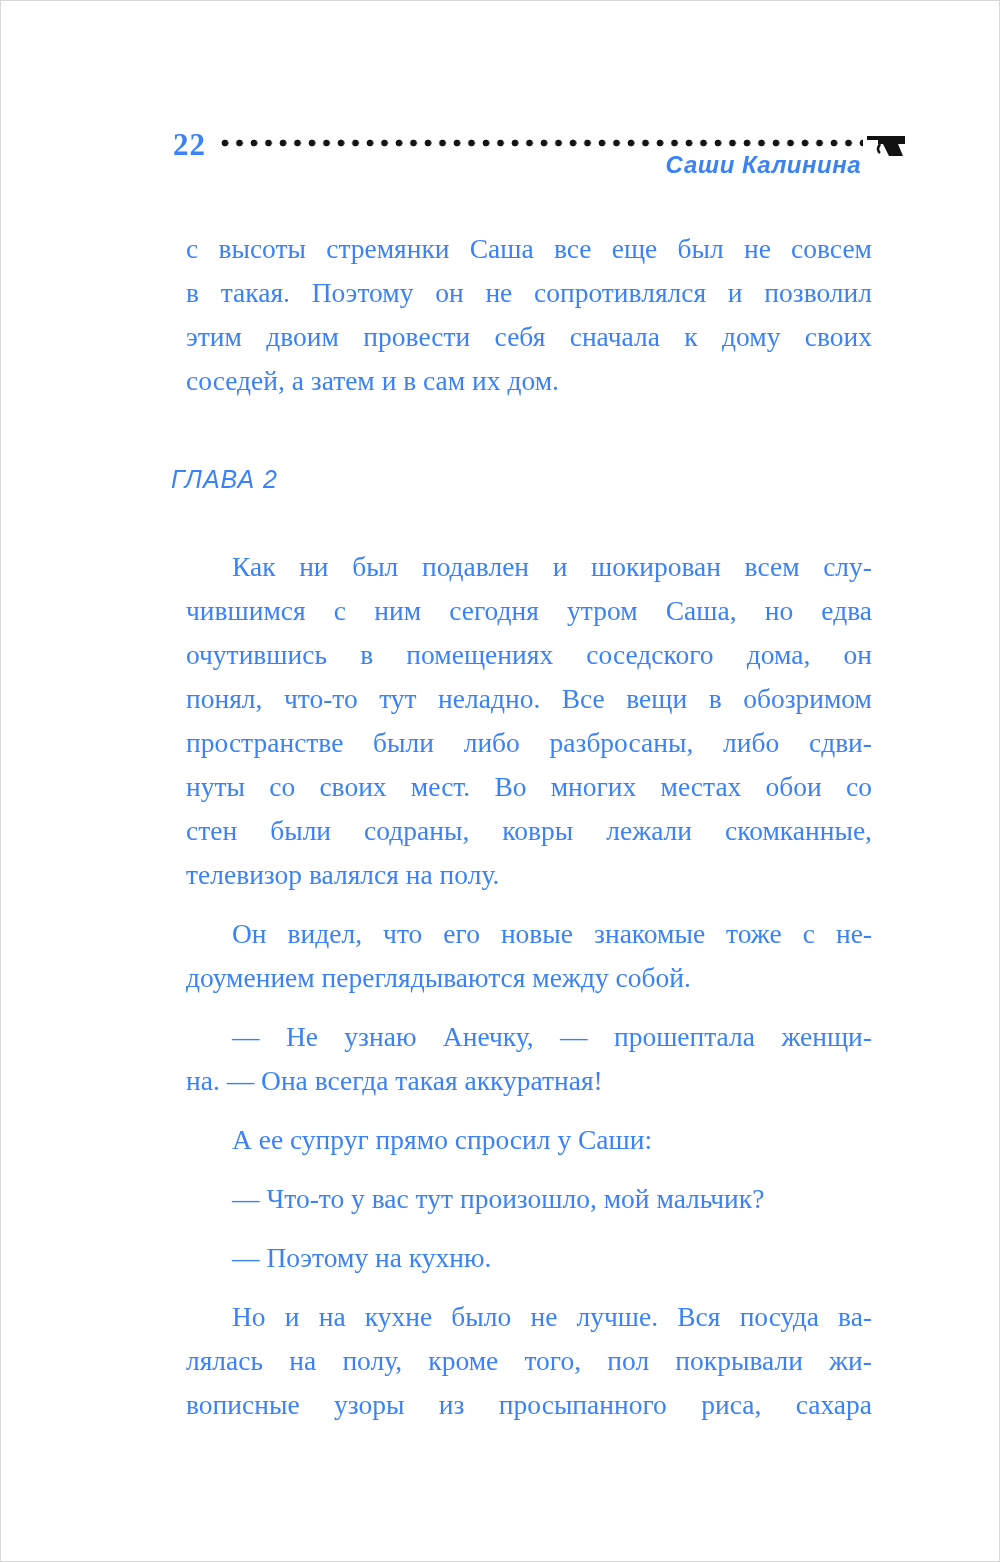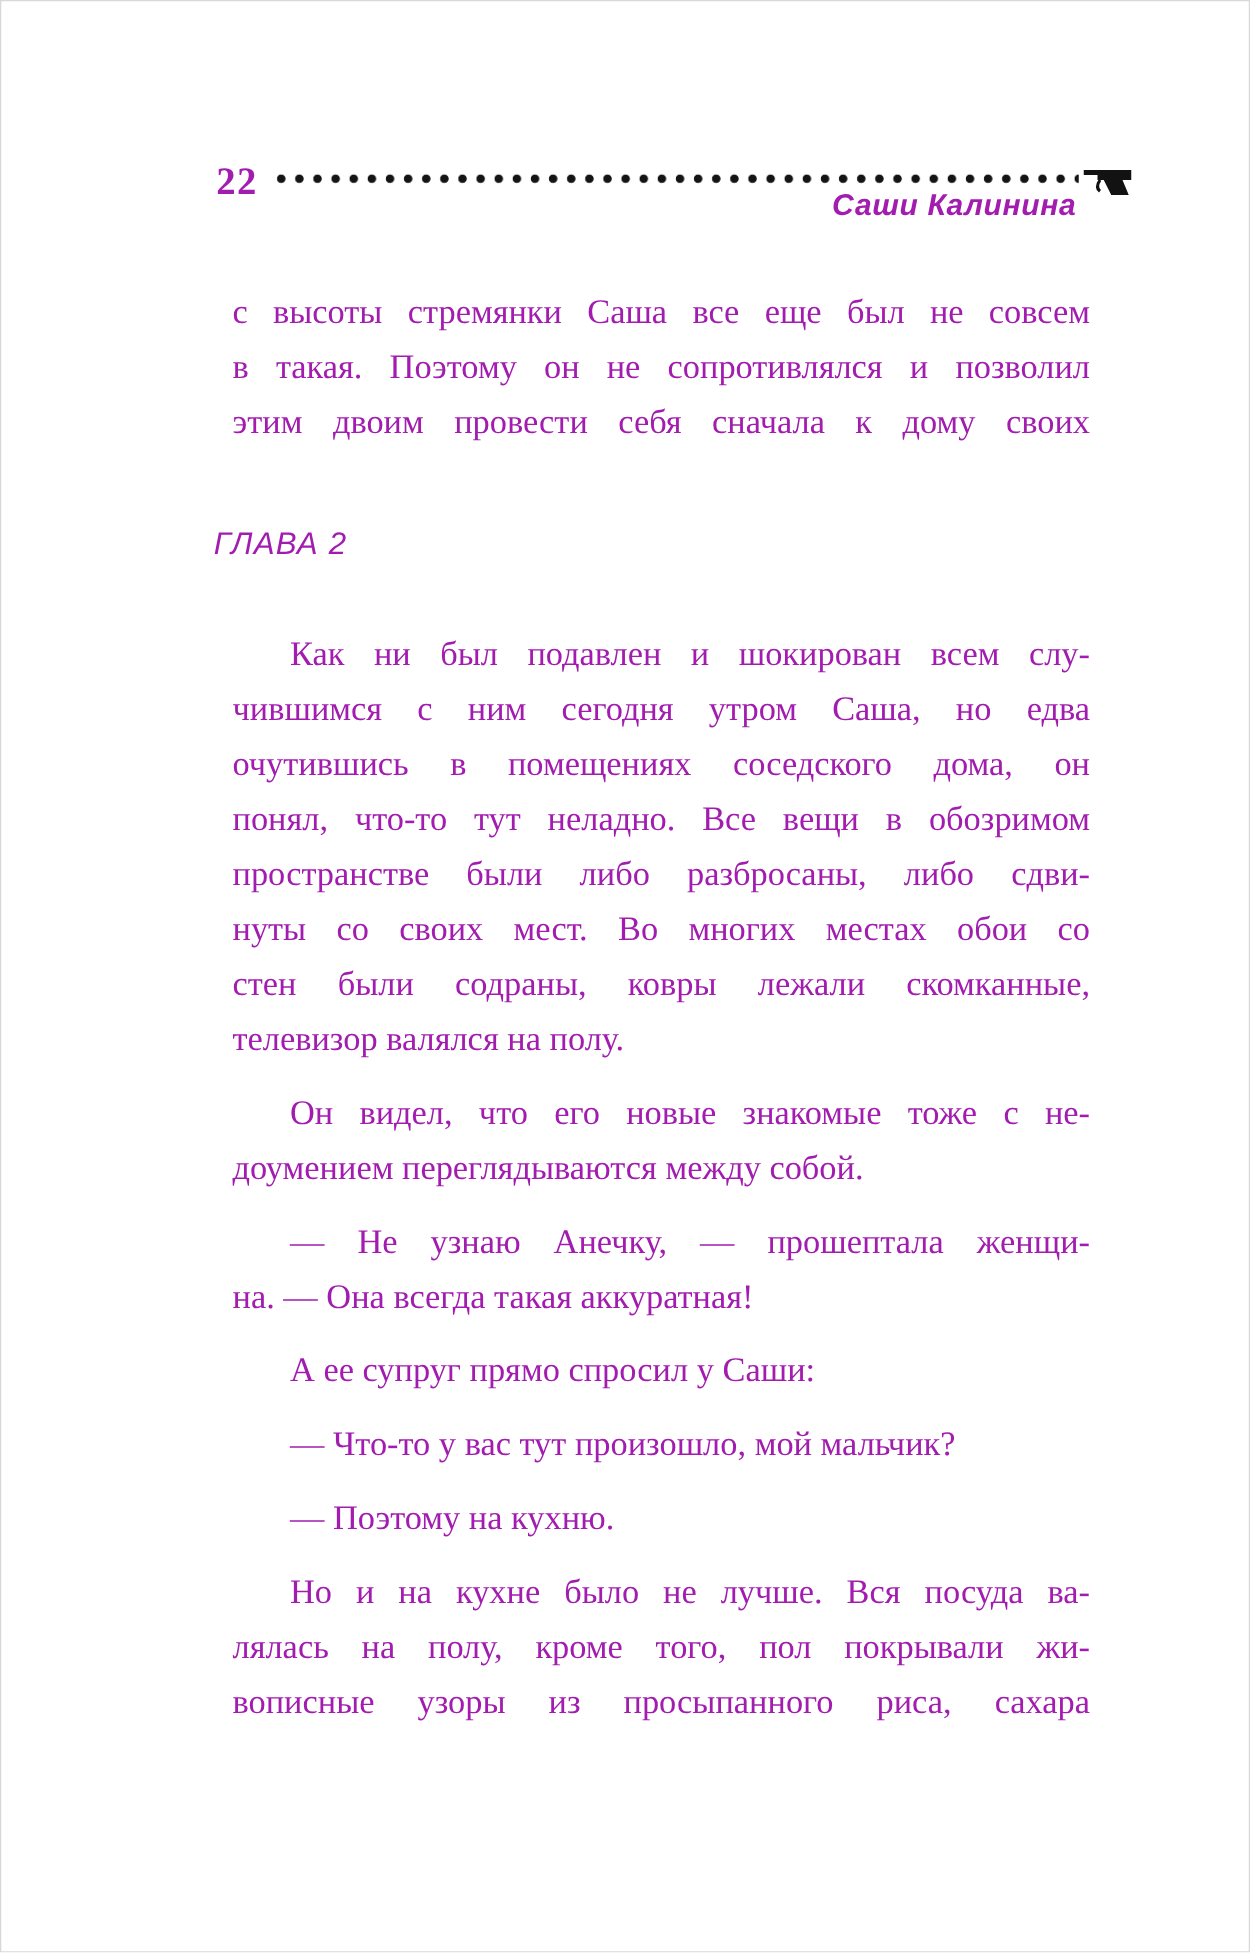--- a/index.html
+++ b/index.html
@@ -4,21 +4,21 @@
 <style>
   html,body { margin:0; padding:0; background:#ffffff; }
   .page {
     position:relative;
     width:1000px; height:1562px;
     margin:0 auto;
     background:#ffffff;
     border:1px solid #d8d8d8;
     box-sizing:border-box;
     font-family:"Liberation Serif","DejaVu Serif",serif;
-    color:#a21caf;
+    color:#3b82f6;
     overflow:hidden;
   }
   .content {
     position:absolute;
     left:170px; top:126px;
     width:716px;
   }
   .header { position:relative; height:74px; }
   .page-number {
     position:absolute; left:2px; top:0;
@@ -67,20 +67,21 @@
         <path d="M15 15 q-4 6 0 9" stroke="#121212" fill="none" stroke-width="2.5"></path>
       </svg>
       <div class="author">Саши Калинина</div>
     </div>
 
     <div class="body">
         <div class="paragraph">
           <div class="line">с высоты стремянки Саша все еще был не совсем</div>
           <div class="line">в такая. Поэтому он не сопротивлялся и позволил</div>
           <div class="line">этим двоим провести себя сначала к дому своих</div>
+          <div class="line last">соседей, а затем и в сам их дом.</div>
         </div>
         <div class="chapter-heading">ГЛАВА 2</div>
         <div class="paragraph">
           <div class="line first-indent">Как ни был подавлен и шокирован всем слу-</div>
           <div class="line">чившимся с ним сегодня утром Саша, но едва</div>
           <div class="line">очутившись в помещениях соседского дома, он</div>
           <div class="line">понял, что-то тут неладно. Все вещи в обозримом</div>
           <div class="line">пространстве были либо разбросаны, либо сдви-</div>
           <div class="line">нуты со своих мест. Во многих местах обои со</div>
           <div class="line">стен были содраны, ковры лежали скомканные,</div>

